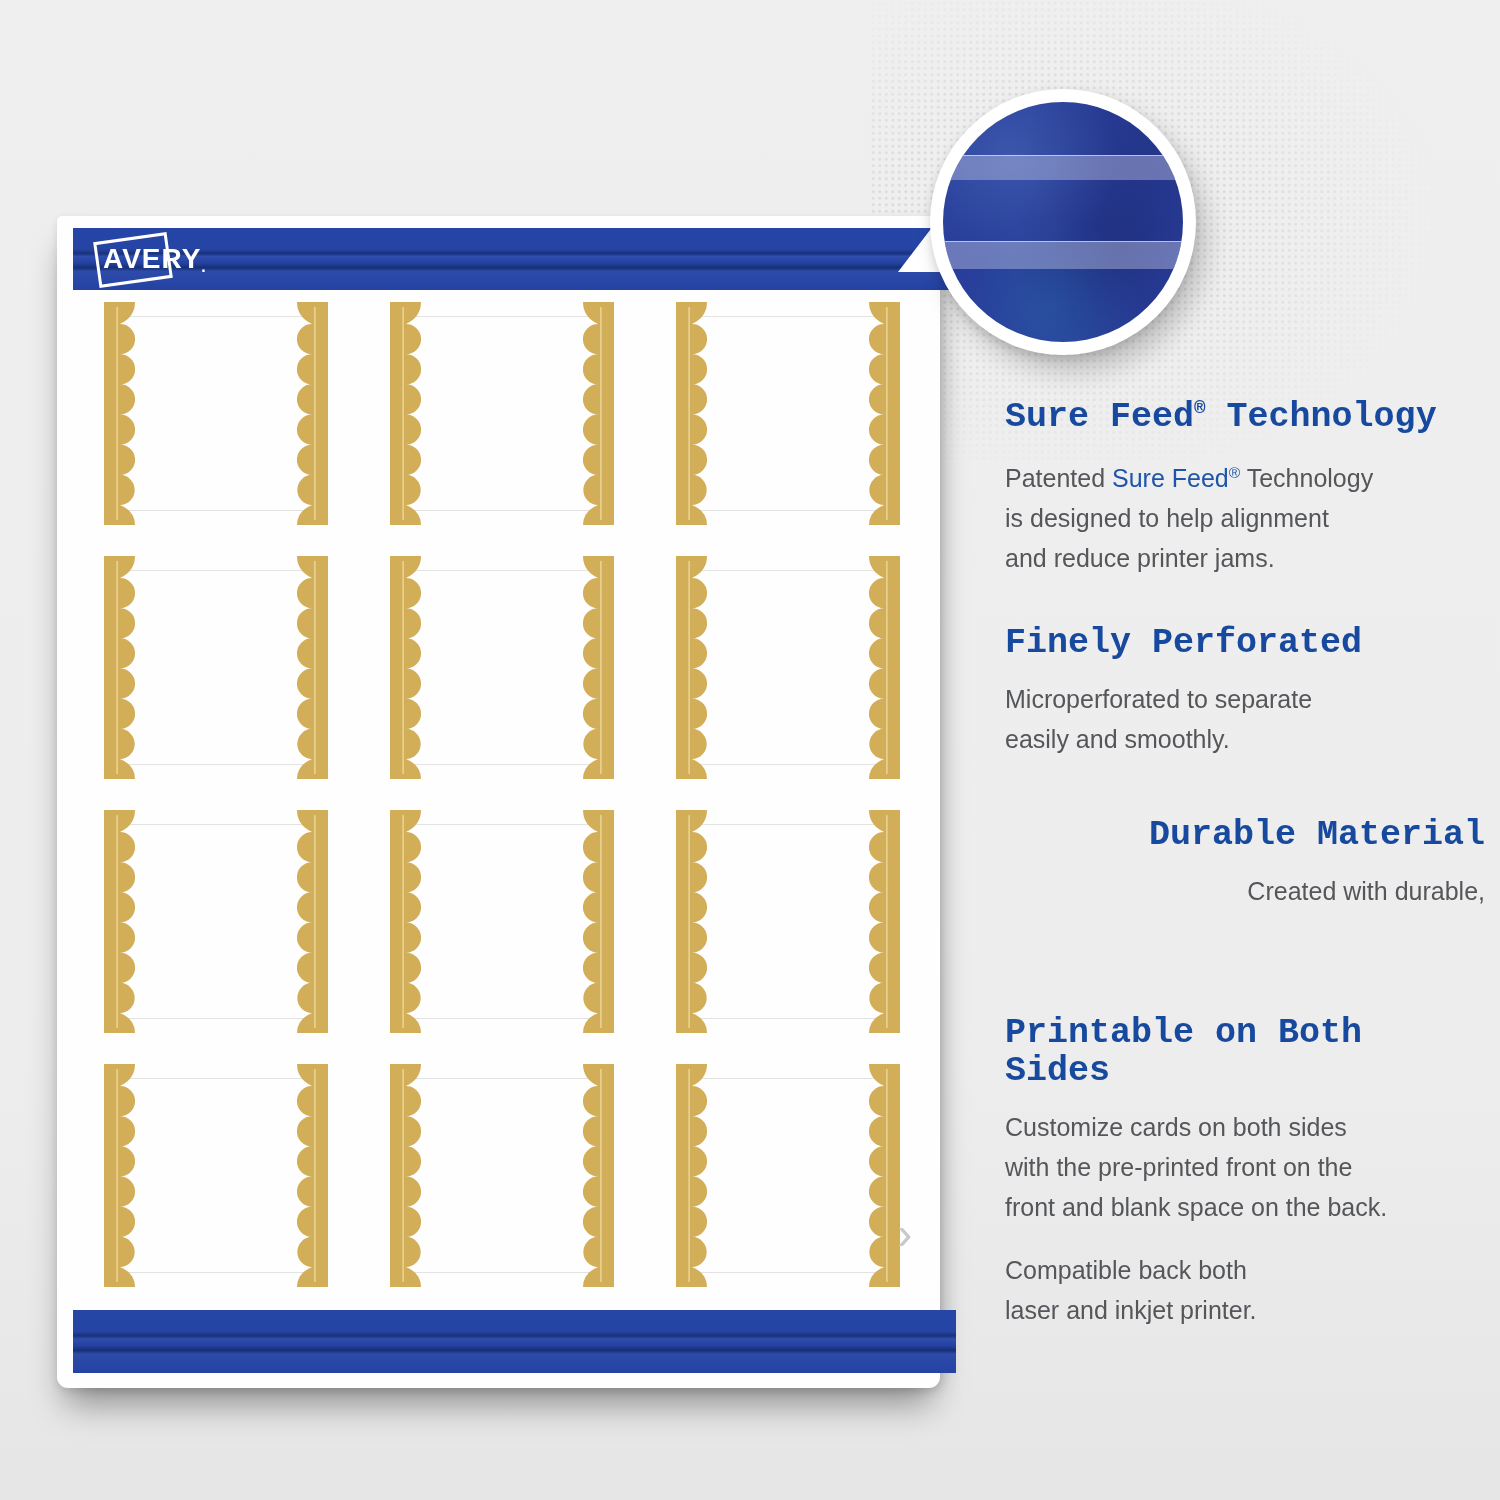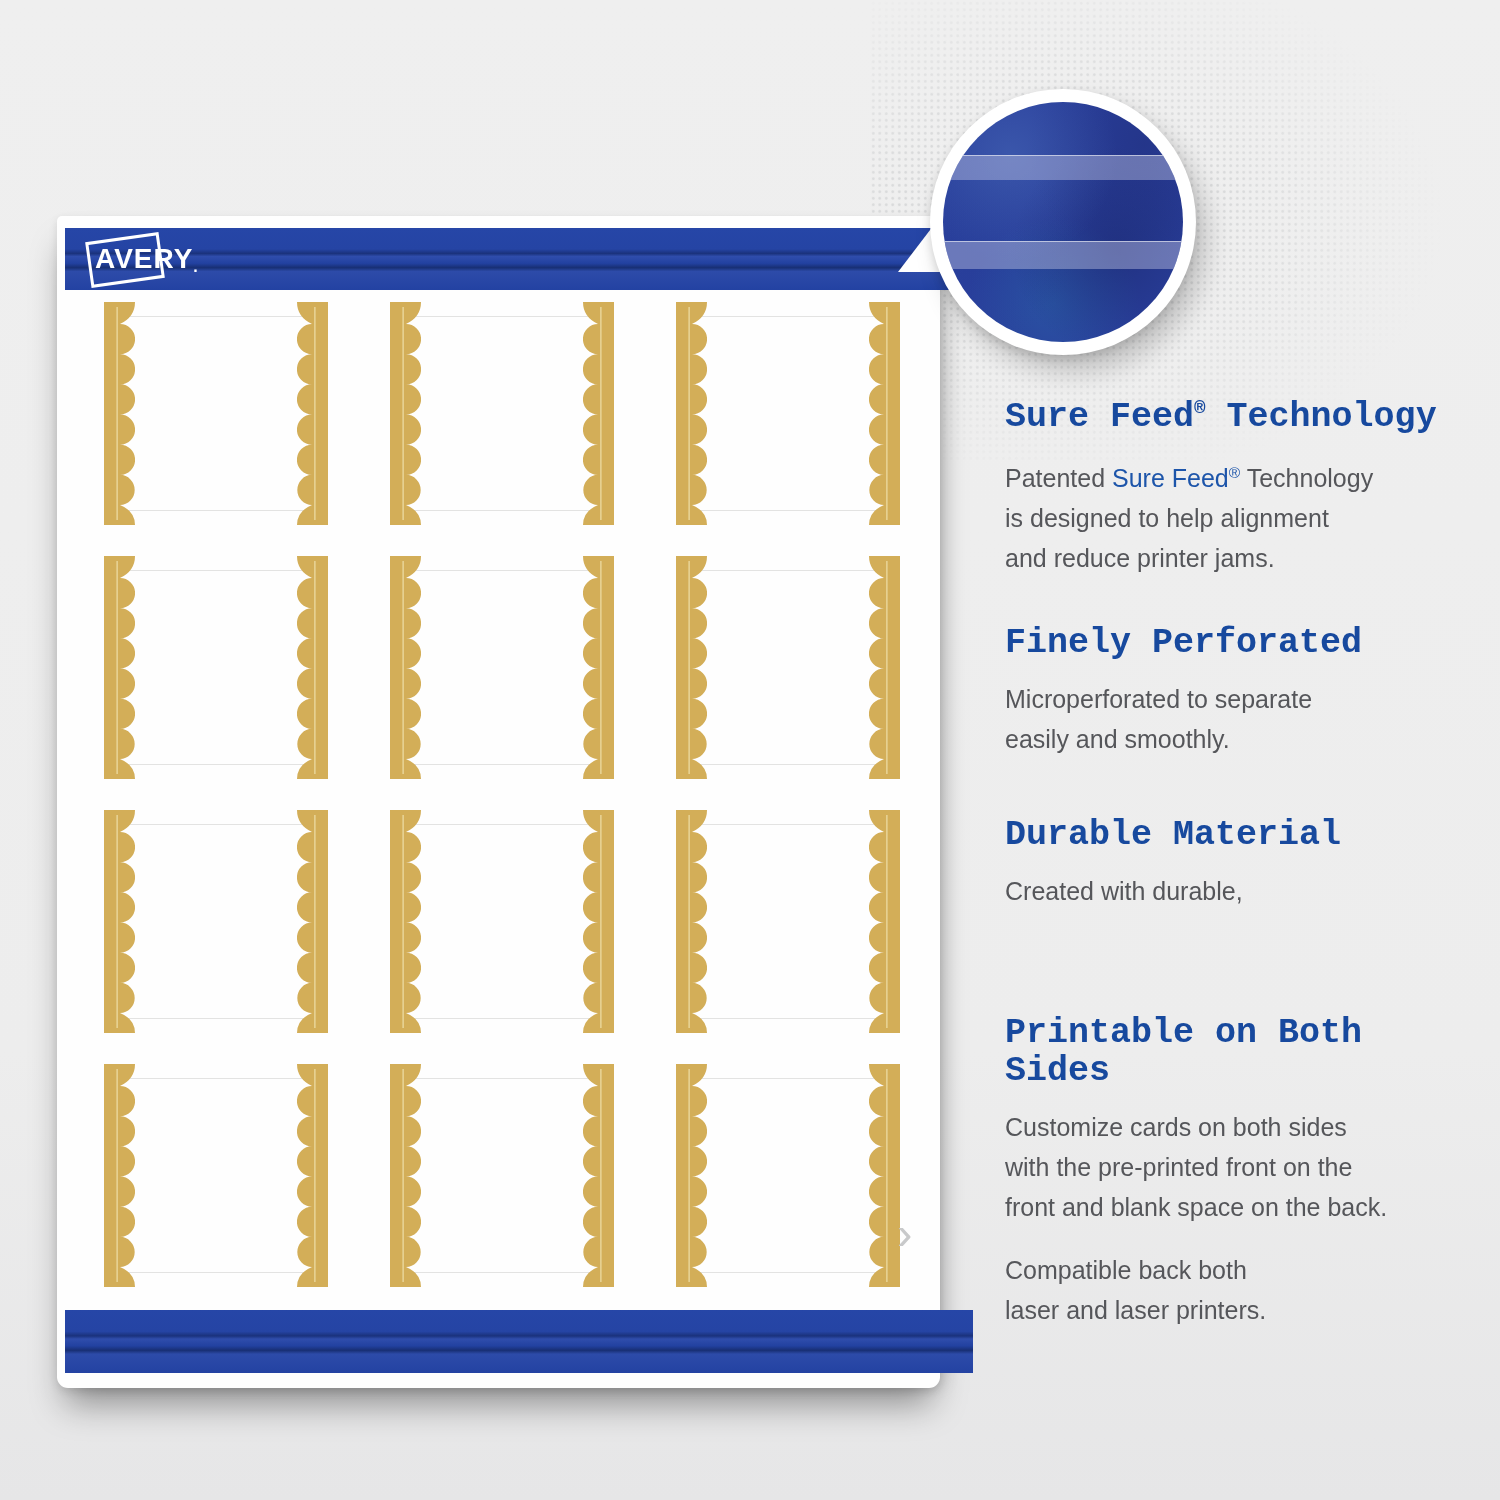--- a/index.html
+++ b/index.html
@@ -11,22 +11,22 @@
   .dots{position:absolute;left:870px;top:0;width:630px;height:460px;
         background-image:radial-gradient(#d7d8d9 1.1px,transparent 1.5px);
         background-size:6.5px 6.5px;
         -webkit-mask-image:radial-gradient(ellipse 60% 58% at 31% 48%,#000 45%,transparent 100%);
         mask-image:radial-gradient(ellipse 60% 58% at 31% 48%,#000 45%,transparent 100%);}
 
   
   .sheet{position:absolute;left:57px;top:216px;width:883px;height:1172px;background:#fefefe;
          border-radius:5px 5px 11px 11px;
          box-shadow:0 3px 8px rgba(0,0,0,.10), 0 24px 34px -8px rgba(0,0,0,.38), 14px 6px 18px -10px rgba(0,0,0,.12);}
-  .band{position:absolute;left:8px;width:100%;
-        background:linear-gradient(180deg,#2646a7 0%,#2544a4 34%,#1a327c 41%,#2f4dac 46%,#2241a0 57%,#182f74 64%,#2d4ba9 70%,#2342a2 100%);padding-left:25px;}
+  .band{position:absolute;left:16px;width:100%;
+        background:linear-gradient(180deg,#2646a7 0%,#2544a4 34%,#1a327c 41%,#2f4dac 46%,#2241a0 57%,#182f74 64%,#2d4ba9 70%,#2342a2 100%);}
   .band-top{top:12px;height:62px;}
   .band-bottom{top:1094px;height:63px;}
 
   
   .logo{position:absolute;left:30px;top:8px;height:46px;display:flex;align-items:center;}
   .logo-frame{position:absolute;left:-7px;top:1px;width:68px;height:40px;border:3px solid #fff;transform:rotate(-8deg);}
   .logo-text{color:#fff;font-weight:700;font-size:28px;letter-spacing:1px;line-height:46px;}
   .logo-dot{color:#fff;font-weight:700;font-size:16px;align-self:flex-end;line-height:30px;}
 
   
@@ -56,21 +56,21 @@
   .mag-stripe{position:absolute;left:-10px;right:-10px;border-top:1px solid rgba(255,255,255,.55);
               background:rgba(200,203,232,.42);}
   .stripe1{top:22%;height:10%;}
   .stripe2{top:58%;height:11%;}
 
   
   .features{position:absolute;left:1005px;top:0;width:480px;}
   .feature{position:absolute;left:0;width:480px;}
   .feature:nth-child(1){top:389px;}
   .feature:nth-child(2){top:624px;}
-  .feature:nth-child(3){top:816px;}
+  .feature:nth-child(3){top:816px;text-align:right;}
   .feature:nth-child(4){top:1014px;}
   .feature:nth-child(5){top:1250px;}
   .feature h3{margin:0 0 17px 0;font-size:35px;line-height:38px;font-weight:700;color:#17499e;letter-spacing:0;font-family:Liberation Mono, monospace;}
   .feature h3 sup{font-size:55%;}
   .body-line{font-size:25px;line-height:40px;color:#55565a;white-space:nowrap;font-weight:400;}
   .accent{color:#1d55aa;}
   .body-line sup{font-size:62%;}
 
   
   .carousel-next{position:absolute;left:897px;top:1210px;font-size:46px;color:#c8c9ca;line-height:46px;
@@ -338,19 +338,19 @@
         <h3><span>Printable on Both Sides</span></h3>
         <div>
           <div class="body-line"><span>Customize cards on both sides</span></div>
           <div class="body-line"><span>with the pre-printed front on the</span></div>
           <div class="body-line"><span>front and blank space on the back.</span></div>
         </div>
       </div>
       <div class="feature">
         <div>
           <div class="body-line"><span>Compatible back both</span></div>
-          <div class="body-line"><span>laser and laser printers.</span></div>
+          <div class="body-line"><span>laser and inkjet printer.</span></div>
         </div>
       </div>
     </div>
 
   <div class="carousel-next">›</div>
 </div>
 
 </body></html>

